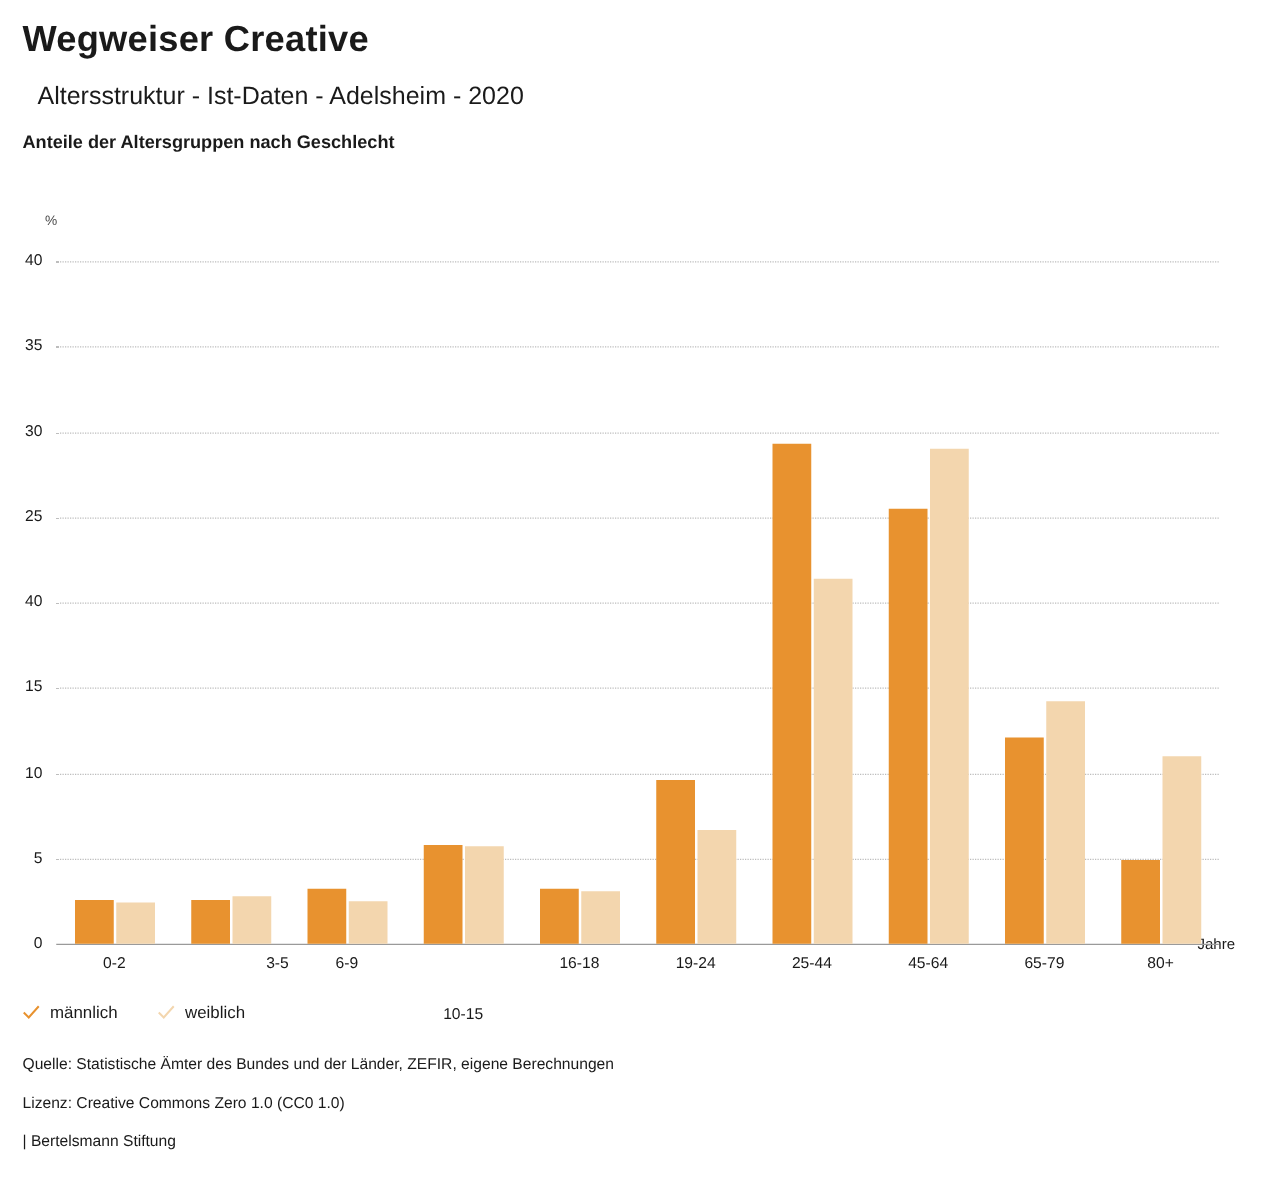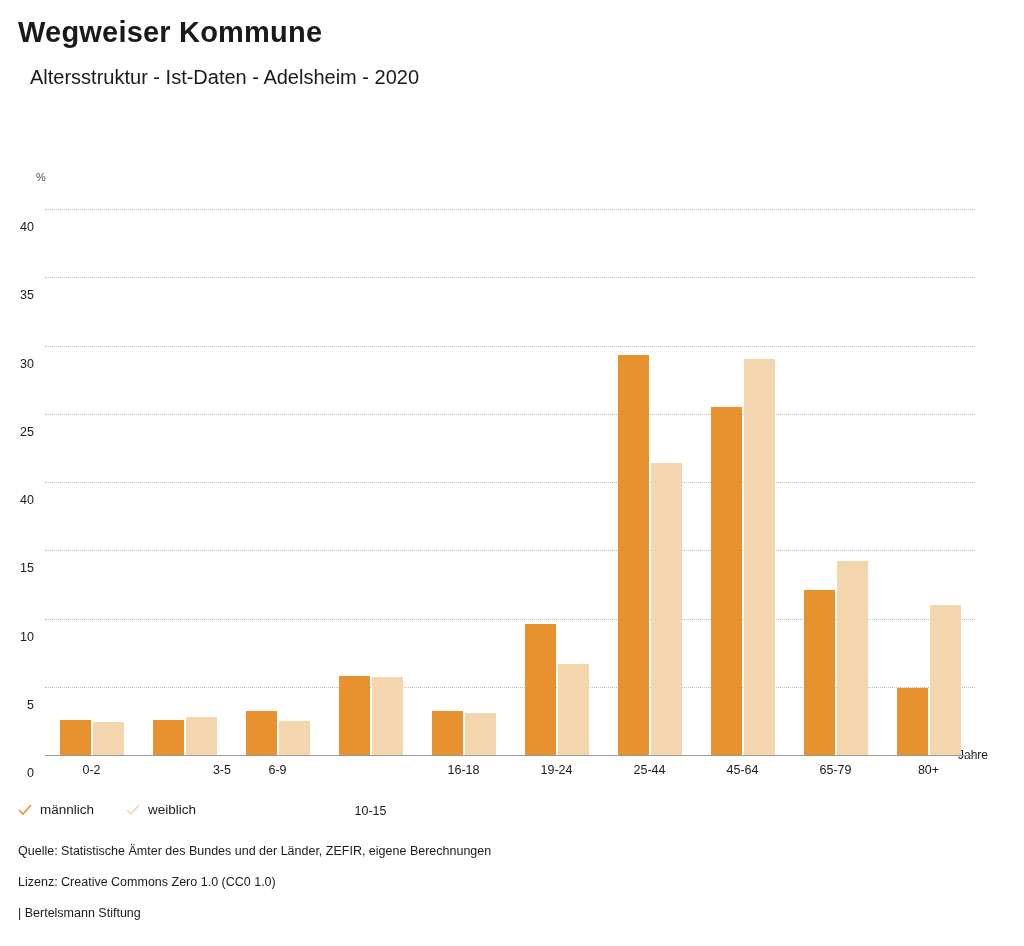--- a/index.html
+++ b/index.html
@@ -81,21 +81,20 @@
   .grid-line.base {
     border-top: 1px solid #9a9a9a;
   }
   .ytick-label {
     position: absolute;
     width: 34px;
     text-align: right;
     left: 0px;
     font-size: 12.5px;
     color: #1a1a1a;
-    margin-top: 19px;
   }
 
   .bars-layer {
     position: absolute;
     left: 45px;
     top: 0;
     width: 930px;
     height: 590px;
   }
   .group {
@@ -151,22 +150,23 @@
   }
   .f1 { top: 844px; }
   .f2 { top: 875px; }
   .f3 { top: 906px; }
 </style>
 </head>
 <body>
 
 <div class="page">
 
-  <div class="title">Wegweiser Kommune</div>
+  <div class="title">Wegweiser Creative</div>
   <div class="subtitle">Altersstruktur - Ist-Daten - Adelsheim - 2020</div>
+  <div class="subsubtitle">Anteile der Altersgruppen nach Geschlecht</div>
 
   <div class="plot-wrap">
     <div class="yaxis-unit">%</div>
     <div class="xaxis-unit">Jahre</div>
 
     <div id="grid">
         <div class="grid-line base" style="top: 590px;"></div>
         <div class="grid-line" style="top: 521.75px;"></div>
         <div class="grid-line" style="top: 453.5px;"></div>
         <div class="grid-line" style="top: 385.25px;"></div>

